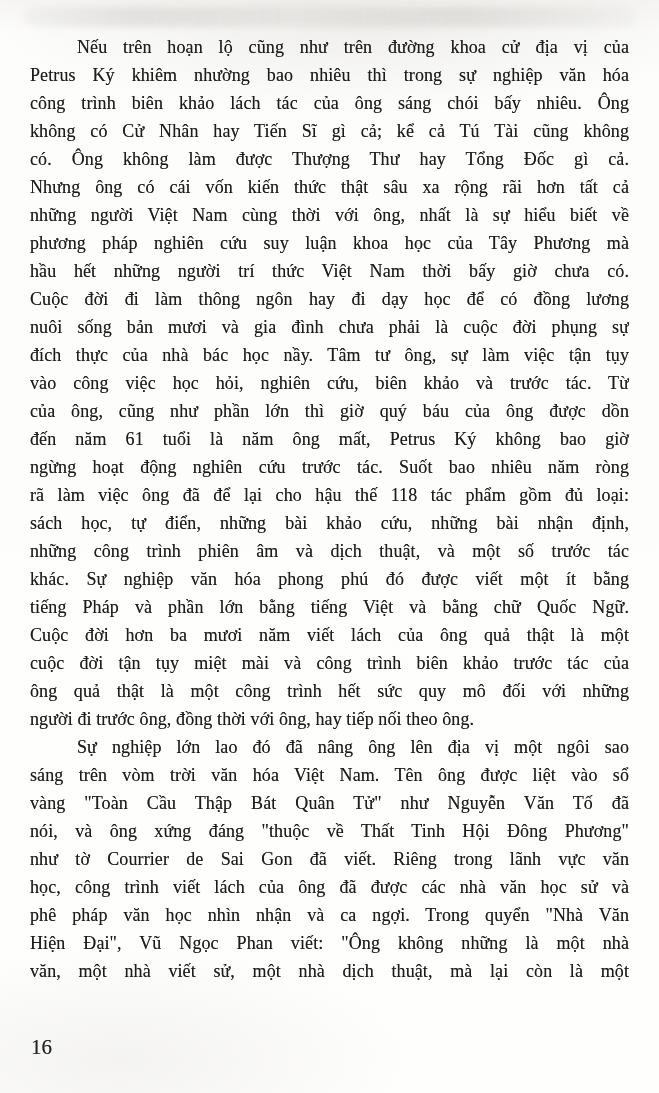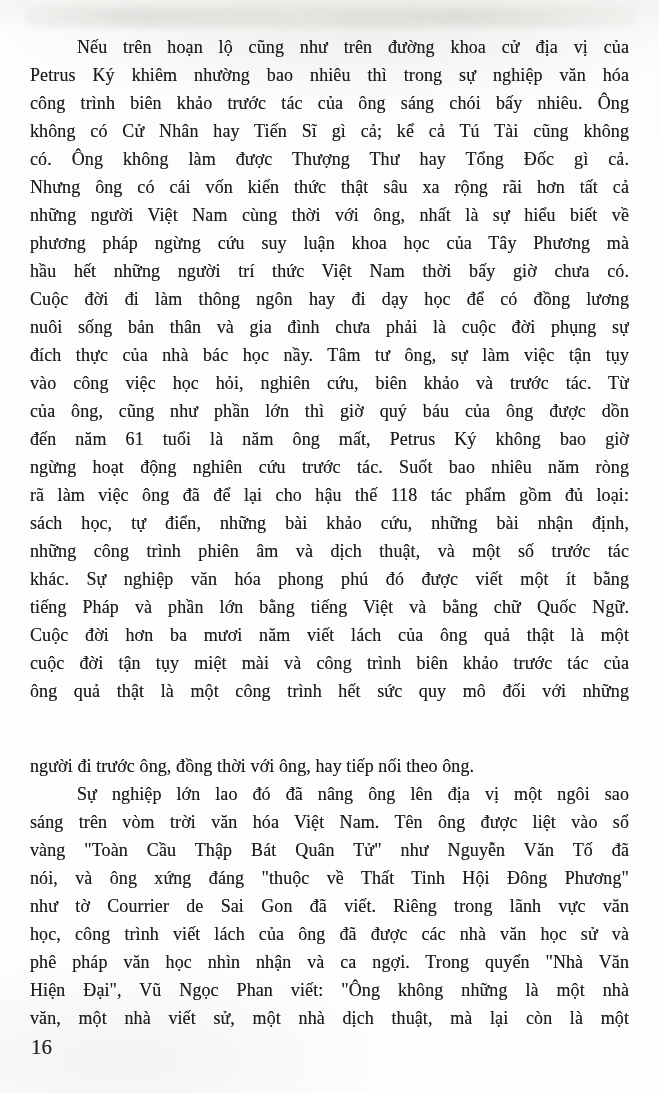--- a/index.html
+++ b/index.html
@@ -45,48 +45,48 @@
     line-height: 28px;
     font-size: 18px;
     letter-spacing: 0.1px;
     text-align: justify;
     text-align-last: justify;
     overflow: hidden;
     white-space: normal;
     text-shadow: 0 0 0.5px rgba(20,20,20,0.55);
   }
   .line.first { padding-left: 47px; }
-  .line.end { text-align-last: left; margin-top: 47px; }
+  .line.end { text-align-last: left; }
   .page-number {
     position: absolute;
     left: 31px;
     top: 1033px;
     font-size: 21px;
     line-height: 28px;
     color: #222222;
     text-shadow: 0 0 0.5px rgba(20,20,20,0.5);
   }
 </style>
 </head>
 <body>
 
 <div class="page">
   <div class="scan-band"></div>
   <div class="text-block">
       <div class="line first">Nếu trên hoạn lộ cũng như trên đường khoa cử địa vị của</div>
       <div class="line">Petrus Ký khiêm nhường bao nhiêu thì trong sự nghiệp văn hóa</div>
-      <div class="line">công trình biên khảo trước tác của ông sáng chói bấy nhiêu. Ông</div>
+      <div class="line">công trình biên khảo lách tác của ông sáng chói bấy nhiêu. Ông</div>
       <div class="line">không có Cử Nhân hay Tiến Sĩ gì cả; kể cả Tú Tài cũng không</div>
       <div class="line">có. Ông không làm được Thượng Thư hay Tổng Đốc gì cả.</div>
       <div class="line">Nhưng ông có cái vốn kiến thức thật sâu xa rộng rãi hơn tất cả</div>
       <div class="line">những người Việt Nam cùng thời với ông, nhất là sự hiểu biết về</div>
-      <div class="line">phương pháp ngừng cứu suy luận khoa học của Tây Phương mà</div>
+      <div class="line">phương pháp nghiên cứu suy luận khoa học của Tây Phương mà</div>
       <div class="line">hầu hết những người trí thức Việt Nam thời bấy giờ chưa có.</div>
       <div class="line">Cuộc đời đi làm thông ngôn hay đi dạy học để có đồng lương</div>
-      <div class="line">nuôi sống bản thân và gia đình chưa phải là cuộc đời phụng sự</div>
+      <div class="line">nuôi sống bản mươi và gia đình chưa phải là cuộc đời phụng sự</div>
       <div class="line">đích thực của nhà bác học nầy. Tâm tư ông, sự làm việc tận tụy</div>
       <div class="line">vào công việc học hỏi, nghiên cứu, biên khảo và trước tác. Từ</div>
       <div class="line">của ông, cũng như phần lớn thì giờ quý báu của ông được dồn</div>
       <div class="line">đến năm 61 tuổi là năm ông mất, Petrus Ký không bao giờ</div>
       <div class="line">ngừng hoạt động nghiên cứu trước tác. Suốt bao nhiêu năm ròng</div>
       <div class="line">rã làm việc ông đã để lại cho hậu thế 118 tác phẩm gồm đủ loại:</div>
       <div class="line">sách học, tự điển, những bài khảo cứu, những bài nhận định,</div>
       <div class="line">những công trình phiên âm và dịch thuật, và một số trước tác</div>
       <div class="line">khác. Sự nghiệp văn hóa phong phú đó được viết một ít bằng</div>
       <div class="line">tiếng Pháp và phần lớn bằng tiếng Việt và bằng chữ Quốc Ngữ.</div>

